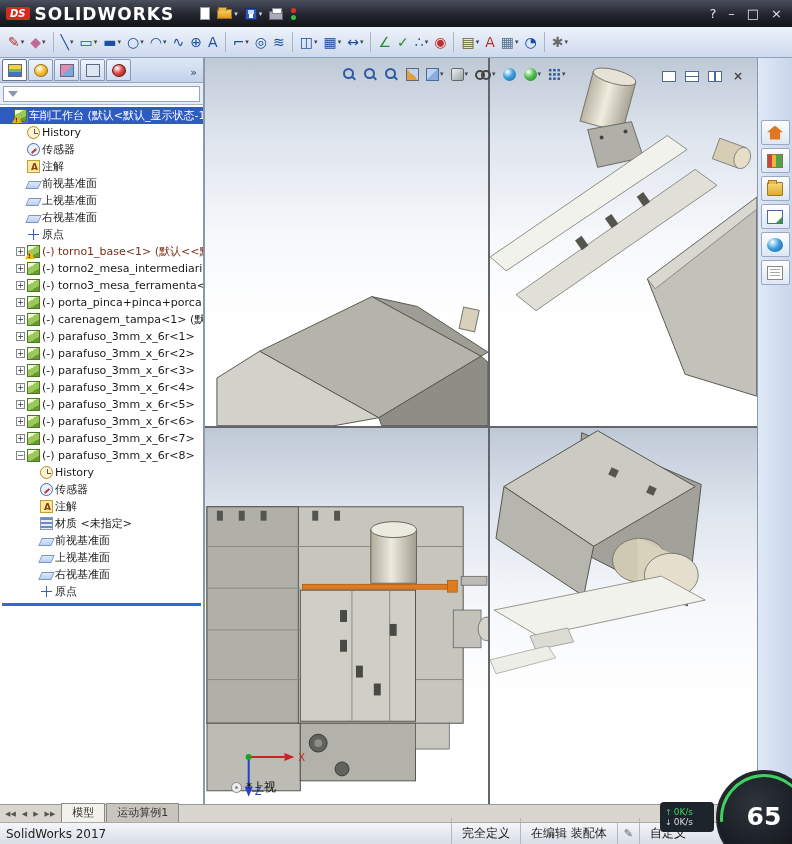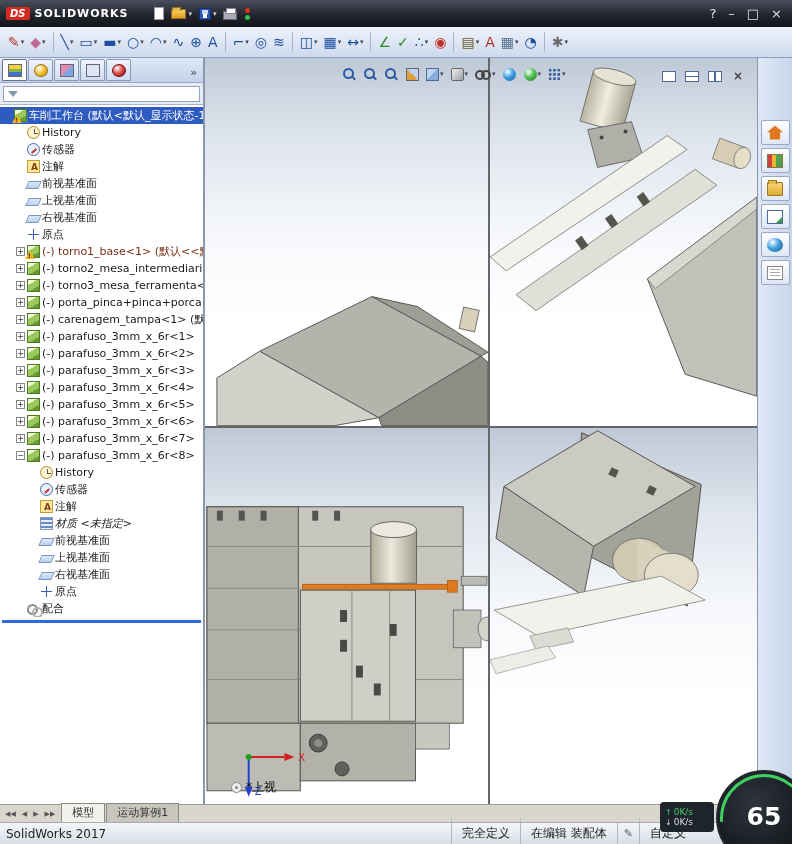--- a/index.html
+++ b/index.html
@@ -4,21 +4,21 @@
 <style>
   * { box-sizing: border-box; margin: 0; padding: 0; }
   html,body { width: 792px; height: 844px; overflow: hidden; }
   body { font-family: "DejaVu Sans", "Liberation Sans", sans-serif; background:#d4d0c8; position:relative; }
 
   
   .titlebar { height:27px; background:linear-gradient(#4a4f5d,#23252e 55%,#14151b);
     display:flex; align-items:center; padding:0 6px; color:#eee; }
   .logo { display:flex; align-items:center; gap:5px; padding-right:10px; }
   .dsbadge { background:#d22b1f; color:#fff; font-weight:bold; font-size:10px; padding:1px 4px; border-radius:2px; font-style:italic; }
-  .swname { color:#fff; font-weight:bold; font-size:11px; letter-spacing:1px; }
+  .swname { color:#fff; font-weight:bold; font-size:17px; letter-spacing:1px; }
   .menubar { display:flex; align-items:center; }
   .menuitem { font-size:12px; color:#f0f0f0; padding:4px 8px; cursor:default; }
   .qa { display:flex; align-items:center; gap:7px; margin-left:16px; }
   .qabtn { display:flex; align-items:center; gap:1px; }
   .dd { font-size:7px; color:#cfd6e2; margin-left:1px; }
   .sketchbar .dd, .hud .dd { color:#445; }
   .qai-new { width:10px; height:13px; background:#fff; border:1px solid #99a; display:inline-block; }
   .qai-open { width:15px; height:10px; background:linear-gradient(#f8d060,#e09820); border:1px solid #956f2a; display:inline-block; position:relative; }
   .qai-open::before { content:""; position:absolute; top:-3px; left:0; width:7px; height:3px; background:#e8b848; border:1px solid #956f2a; border-bottom:none; }
   .qai-save { width:12px; height:12px; background:#2a58b8; border:1px solid #14306e; display:inline-block; position:relative; }
@@ -441,21 +441,21 @@
         <div class="trow" style="padding-left: 29px;">
           <span class="expspace"></span>
           <span class="tico tico-sensors"></span>
           <span class="tlabel">传感器</span>
         </div>
         <div class="trow" style="padding-left: 29px;">
           <span class="expspace"></span>
           <span class="tico tico-annotations"></span>
           <span class="tlabel">注解</span>
         </div>
-        <div class="trow" style="padding-left: 29px; font-style: italic;">
+        <div class="trow" style="padding-left: 29px;">
           <span class="expspace"></span>
           <span class="tico tico-material"></span>
           <span class="tlabel">材质 &lt;未指定&gt;</span>
         </div>
         <div class="trow" style="padding-left: 29px;">
           <span class="expspace"></span>
           <span class="tico tico-plane"></span>
           <span class="tlabel">前视基准面</span>
         </div>
         <div class="trow" style="padding-left: 29px;">
@@ -465,25 +465,20 @@
         </div>
         <div class="trow" style="padding-left: 29px;">
           <span class="expspace"></span>
           <span class="tico tico-plane"></span>
           <span class="tlabel">右视基准面</span>
         </div>
         <div class="trow" style="padding-left: 29px;">
           <span class="expspace"></span>
           <span class="tico tico-origin"></span>
           <span class="tlabel">原点</span>
-        </div>
-        <div class="trow" style="padding-left: 16px;">
-          <span class="expspace"></span>
-          <span class="tico tico-mates"></span>
-          <span class="tlabel">配合</span>
         </div>
         <div class="rollback"></div>
       </div>
   </div>
 
   <div class="viewport">
     <div class="panegrid">
 
       <div class="pane p-tl">
         <svg viewBox="0 0 285 370">

